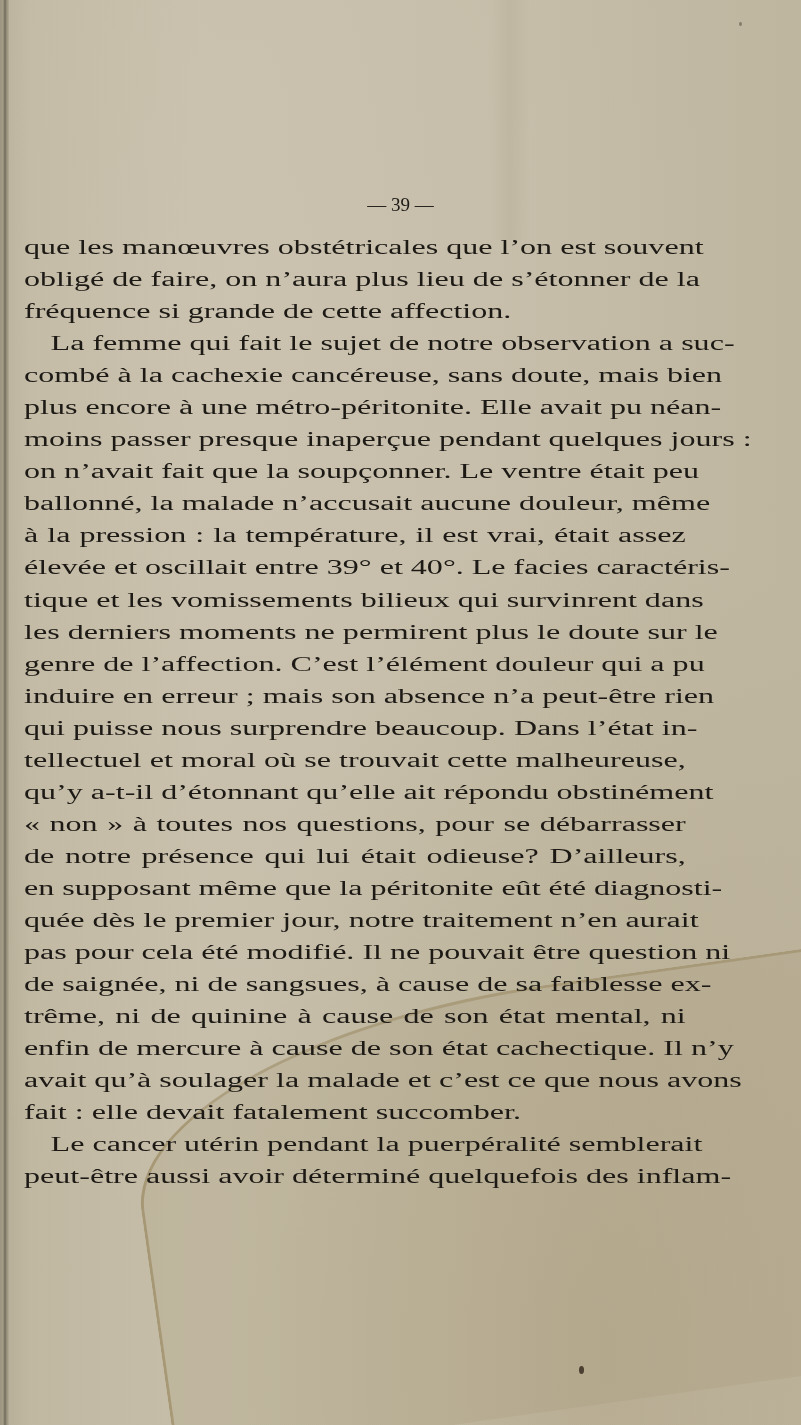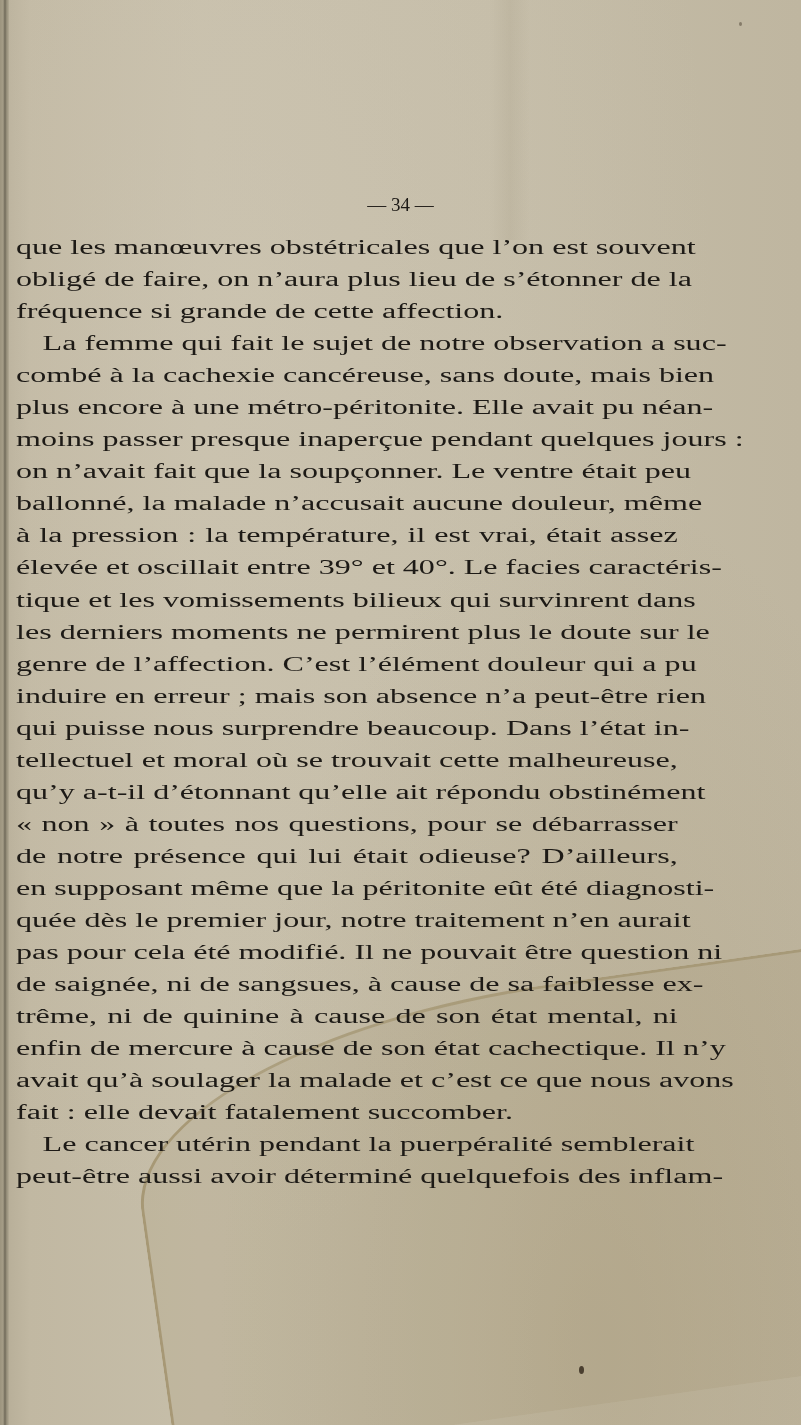--- a/index.html
+++ b/index.html
@@ -54,21 +54,21 @@
       left: 0;
       width: 801px;
       text-align: center;
       font-size: 19px;
       letter-spacing: 0px;
       font-family: "Liberation Serif", serif;
     }
     .text-block {
       position: absolute;
       top: 231px;
-      left: 16px;
+      left: 24px;
       width: 423px;
       transform: scaleX(1.0);
       transform-origin: left top;
       font-family: "Liberation Serif", serif;
       font-size: 20.5px;
     }
     .line {
       display: block;
       height: 32.05px;
       line-height: 32.05px;
@@ -98,21 +98,21 @@
   </style>
 </head>
 <body>
 
 <div class="binding-edge"></div>
 <div class="fold-line"></div>
 <div class="stain"></div>
 <div class="speck" style="left:579px;top:1366px;width:5px;height:8px;"></div>
 <div class="speck" style="left:739px;top:22px;width:3px;height:4px;opacity:0.5;"></div>
 
-<div class="page-number">— 34 —</div>
+<div class="page-number">— 39 —</div>
 
 <div class="text-block">
   <div class="line-wrap" id="lines-container">
       <span class="line" style="display: block;">que les manœuvres obstétricales que l’on est souvent</span>
       <span class="line" style="display: block;">obligé de faire, on n’aura plus lieu de s’étonner de la</span>
       <span class="line last" style="display: block;">fréquence si grande de cette affection.</span>
       <span class="line indent" style="display: block;">La femme qui fait le sujet de notre observation a suc-</span>
       <span class="line" style="display: block;">combé à la cachexie cancéreuse, sans doute, mais bien</span>
       <span class="line" style="display: block;">plus encore à une métro-péritonite. Elle avait pu néan-</span>
       <span class="line" style="display: block;">moins passer presque inaperçue pendant quelques jours :</span>

